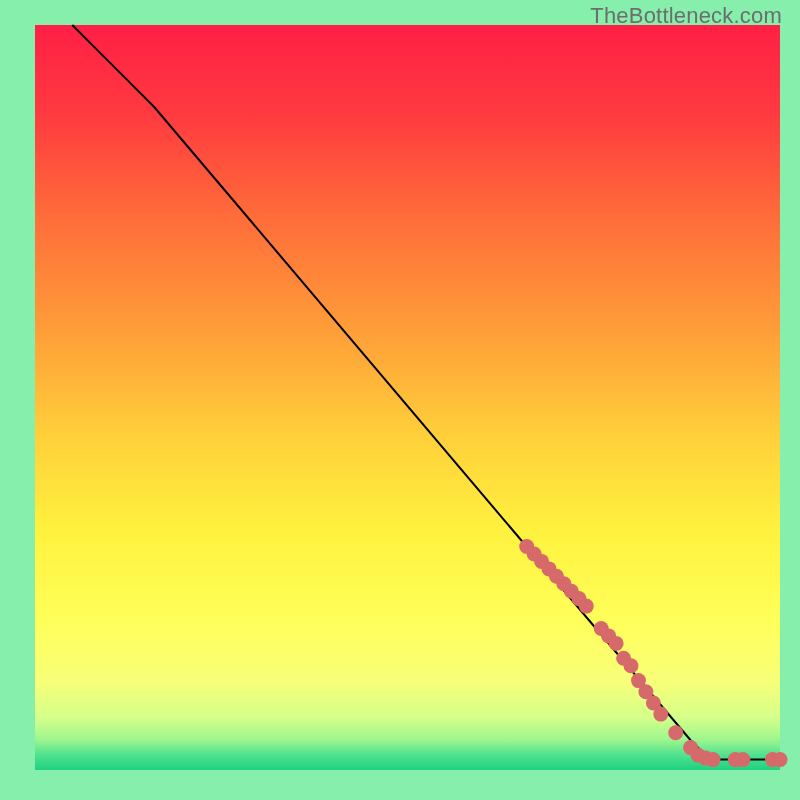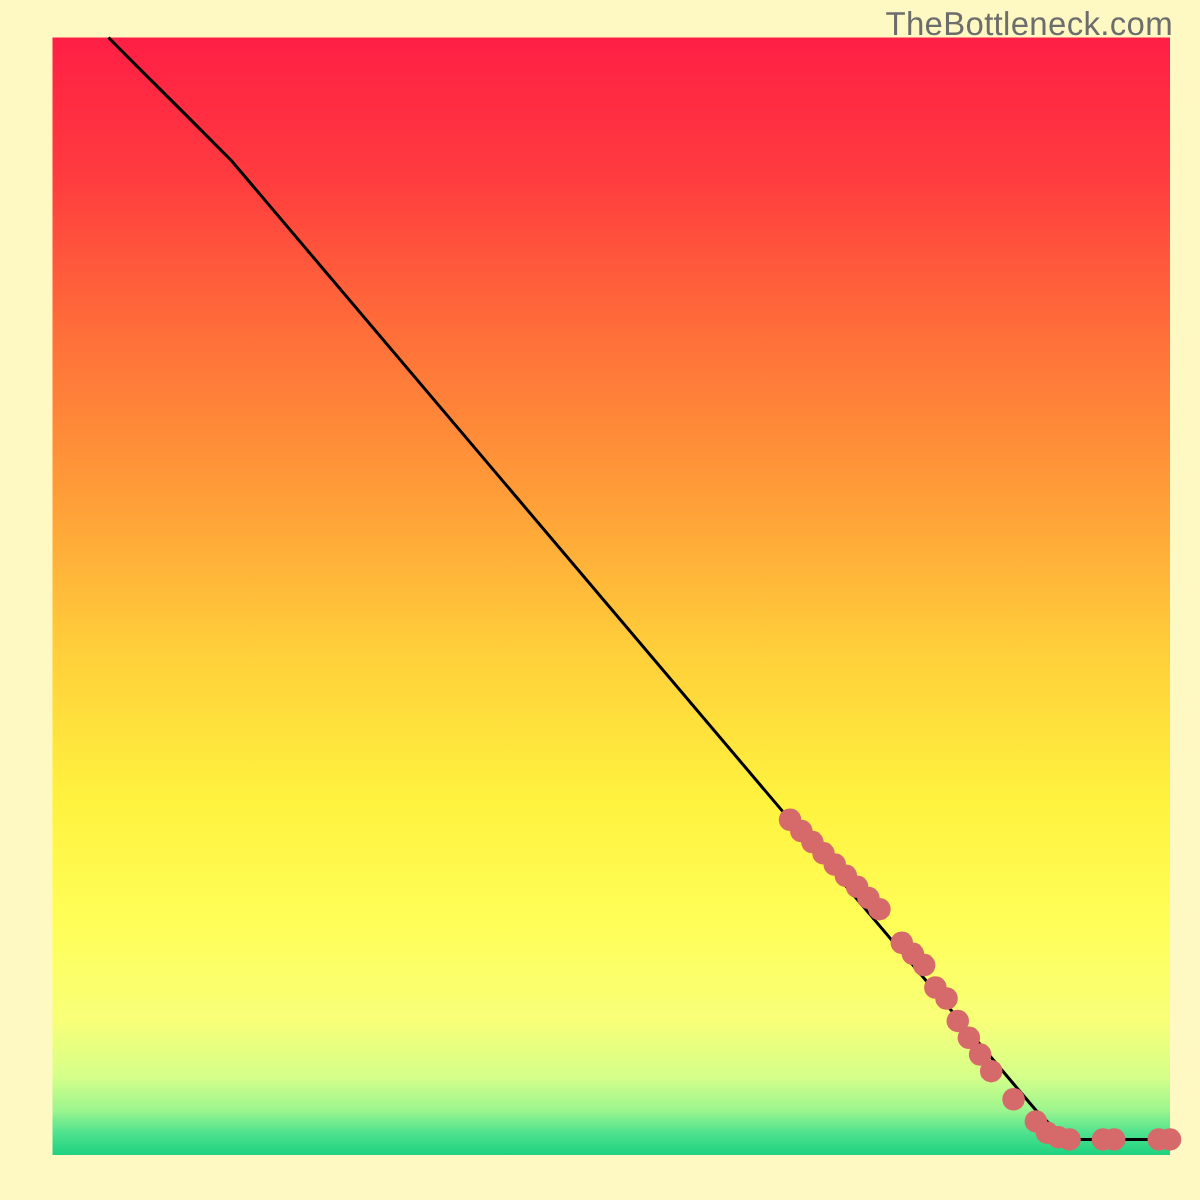--- a/index.html
+++ b/index.html
@@ -8,21 +8,21 @@
     width: 800px;
     height: 800px;
     background: #000;
     overflow: hidden;
     font-family: Arial, Helvetica, sans-serif;
   }
   .frame {
     position: absolute;
     left: 0; top: 0;
     width: 800px; height: 800px;
-    background: #fef9c3;
+    background: #86efac;
   }
   .plot {
     position: absolute;
     left: 35px;
     top: 25px;
     width: 745px;
     height: 745px;
     
   }
   .watermark {

